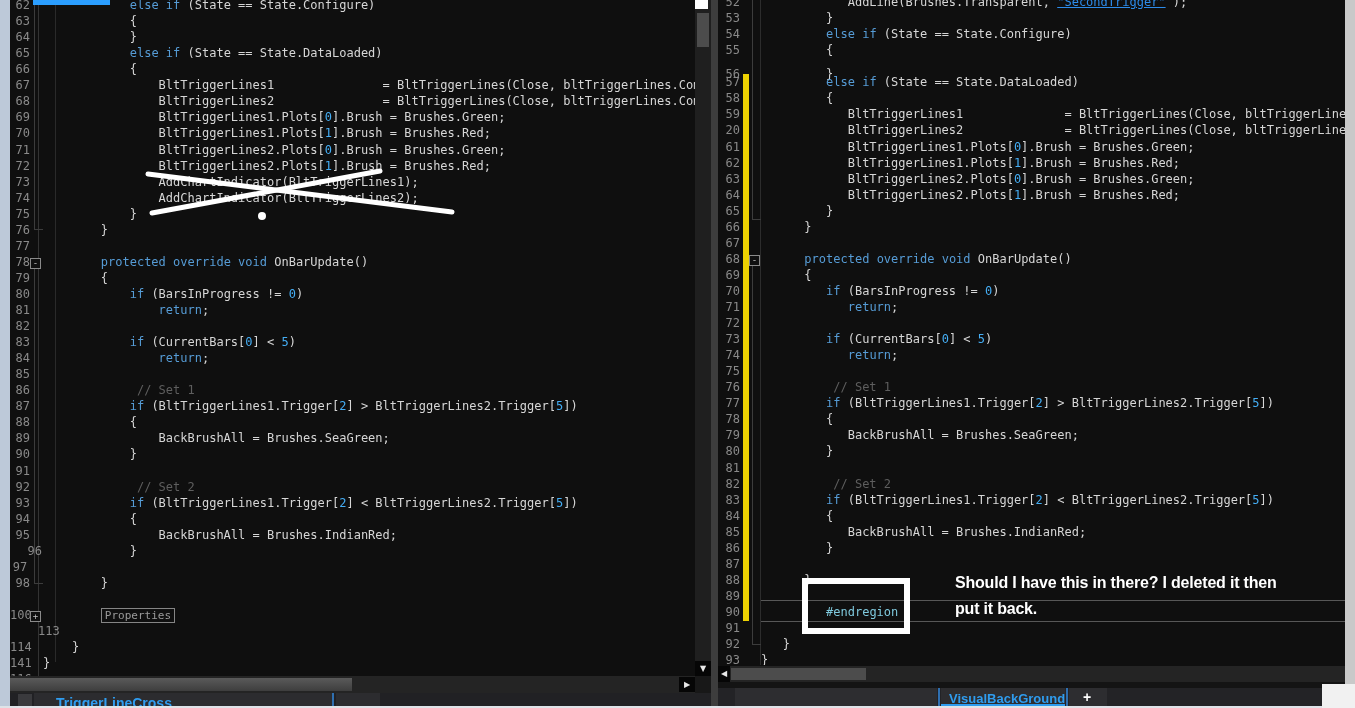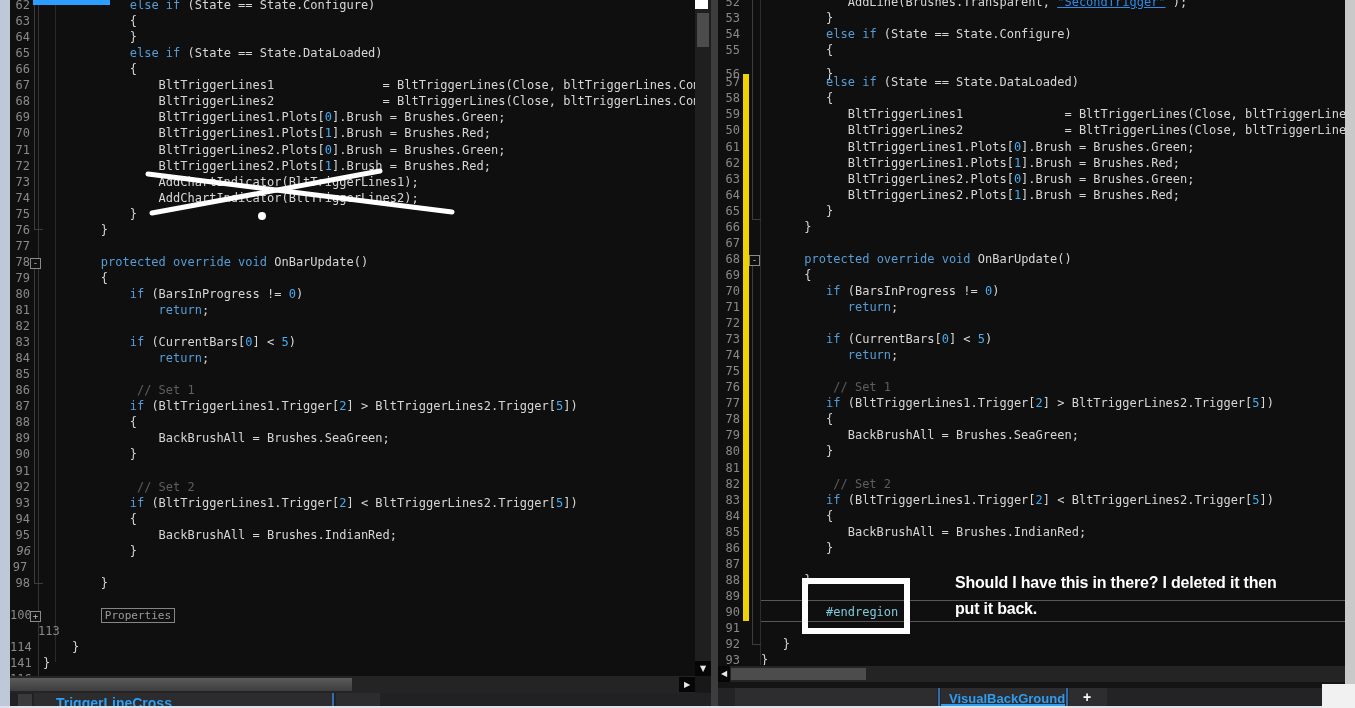--- a/index.html
+++ b/index.html
@@ -79,21 +79,21 @@
       <div class="code-row" style="top: 382.2px;"><span class="lnum" style="left: 0px; width: 20px;">86</span><span class="codetext" style="left: 33px;"><span class="sc">             // Set 1</span></span></div>
       <div class="code-row" style="top: 398.3px;"><span class="lnum" style="left: 0px; width: 20px;">87</span><span class="codetext" style="left: 33px;"><span class="sp">            </span><span class="sk">if</span><span class="sp"> (BltTriggerLines1.Trigger[</span><span class="sn">2</span><span class="sp">] &gt; BltTriggerLines2.Trigger[</span><span class="sn">5</span><span class="sp">])</span></span></div>
       <div class="code-row" style="top: 414.3px;"><span class="lnum" style="left: 0px; width: 20px;">88</span><span class="codetext" style="left: 33px;"><span class="sp">            {</span></span></div>
       <div class="code-row" style="top: 430.4px;"><span class="lnum" style="left: 0px; width: 20px;">89</span><span class="codetext" style="left: 33px;"><span class="sp">                BackBrushAll = Brushes.SeaGreen;</span></span></div>
       <div class="code-row" style="top: 446.4px;"><span class="lnum" style="left: 0px; width: 20px;">90</span><span class="codetext" style="left: 33px;"><span class="sp">            }</span></span></div>
       <div class="code-row" style="top: 462.5px;"><span class="lnum" style="left: 0px; width: 20px;">91</span><span class="codetext" style="left: 33px;"></span></div>
       <div class="code-row" style="top: 478.5px;"><span class="lnum" style="left: 0px; width: 20px;">92</span><span class="codetext" style="left: 33px;"><span class="sc">             // Set 2</span></span></div>
       <div class="code-row" style="top: 494.6px;"><span class="lnum" style="left: 0px; width: 20px;">93</span><span class="codetext" style="left: 33px;"><span class="sp">            </span><span class="sk">if</span><span class="sp"> (BltTriggerLines1.Trigger[</span><span class="sn">2</span><span class="sp">] &lt; BltTriggerLines2.Trigger[</span><span class="sn">5</span><span class="sp">])</span></span></div>
       <div class="code-row" style="top: 510.6px;"><span class="lnum" style="left: 0px; width: 20px;">94</span><span class="codetext" style="left: 33px;"><span class="sp">            {</span></span></div>
       <div class="code-row" style="top: 526.6px;"><span class="lnum" style="left: 0px; width: 20px;">95</span><span class="codetext" style="left: 33px;"><span class="sp">                BackBrushAll = Brushes.IndianRed;</span></span></div>
-      <div class="code-row" style="top: 542.7px;"><span class="lnum" style="left: 1px; width: 20px; font-style: italic;">96</span><span class="codetext" style="left: 33px;"><span class="sp">            }</span></span></div>
+      <div class="code-row" style="top: 542.7px;"><span class="lnum" style="left: 12px; width: 20px;">96</span><span class="codetext" style="left: 33px;"><span class="sp">            }</span></span></div>
       <div class="code-row" style="top: 558.8px;"><span class="lnum" style="left: 0px; width: 20px; text-align: center;">97</span><span class="codetext" style="left: 33px;"></span></div>
       <div class="code-row" style="top: 574.8px;"><span class="lnum" style="left: 0px; width: 20px;">98</span><span class="codetext" style="left: 33px;"><span class="sp">        }</span></span></div>
       <div class="code-row" style="top: 606.9px;"><span class="lnum" style="left: 0px; width: 20px;">100</span><span class="foldbox" style="left: 20px; top: 4px;">+</span><span class="codetext" style="left: 33px;"><span class="sp">        </span><span class="sb">Properties</span></span></div>
       <div class="code-row" style="top: 623px;"><span class="lnum" style="left: 0px; width: 16px; padding-left: 28px;">113</span><span class="codetext" style="left: 33px;"></span></div>
       <div class="code-row" style="top: 639px;"><span class="lnum" style="left: 0px; width: 20px;">114</span><span class="codetext" style="left: 33px;"><span class="sp">    }</span></span></div>
       <div class="code-row" style="top: 655.1px;"><span class="lnum" style="left: 0px; width: 20px;">141</span><span class="codetext" style="left: 33px;"><span class="sp">}</span></span></div>
       <div class="code-row" style="top: 671.1px;"><span class="lnum" style="left: 0px; width: 20px;">116</span><span class="codetext" style="left: 33px;"></span></div>
     </div>
 
   <div class="sb-track" style="left:695px;top:0;width:16px;height:676px;background:#1f1f1f;"></div>
@@ -124,21 +124,21 @@
     <div class="fg" style="left:34px;top:265px;width:1px;height:379px;"></div>
     <div class="fg" style="left:34px;top:644px;width:9px;height:1px;"></div>
   <div class="code-row" style="top: -6px;"><span class="lnum" style="left: 0px; width: 22px;">52</span><span class="codetext" style="left: 43px;"><span class="sp">            AddLine(Brushes.Transparent, </span><span class="sl">"SecondTrigger"</span><span class="sp"> );</span></span></div>
       <div class="code-row" style="top: 10.1px;"><span class="lnum" style="left: 0px; width: 22px;">53</span><span class="codetext" style="left: 43px;"><span class="sp">         }</span></span></div>
       <div class="code-row" style="top: 26.1px;"><span class="lnum" style="left: 0px; width: 22px;">54</span><span class="codetext" style="left: 43px;"><span class="sp">         </span><span class="sk">else if</span><span class="sp"> (State == State.Configure)</span></span></div>
       <div class="code-row" style="top: 42.2px;"><span class="lnum" style="left: 0px; width: 22px;">55</span><span class="codetext" style="left: 43px;"><span class="sp">         {</span></span></div>
       <div class="code-row" style="top: 66px;"><span class="lnum" style="left: 0px; width: 22px;">56</span><span class="codetext" style="left: 43px;"><span class="sp">         }</span></span></div>
       <div class="code-row" style="top: 74.3px;"><div class="ybar" style="left: 25px;"></div><span class="lnum" style="left: 0px; width: 22px;">57</span><span class="codetext" style="left: 43px;"><span class="sp">         </span><span class="sk">else if</span><span class="sp"> (State == State.DataLoaded)</span></span></div>
       <div class="code-row" style="top: 90.3px;"><div class="ybar" style="left: 25px;"></div><span class="lnum" style="left: 0px; width: 22px;">58</span><span class="codetext" style="left: 43px;"><span class="sp">         {</span></span></div>
       <div class="code-row" style="top: 106.4px;"><div class="ybar" style="left: 25px;"></div><span class="lnum" style="left: 0px; width: 22px;">59</span><span class="codetext" style="left: 43px;"><span class="sp">            BltTriggerLines1              = BltTriggerLines(Close, bltTriggerLines.CommonTriggers);</span></span></div>
-      <div class="code-row" style="top: 122.4px;"><div class="ybar" style="left: 25px;"></div><span class="lnum" style="left: 0px; width: 22px;">50</span><span class="codetext" style="left: 43px;"><span class="sp">            BltTriggerLines2              = BltTriggerLines(Close, bltTriggerLines.CommonTriggers);</span></span></div>
+      <div class="code-row" style="top: 122.4px;"><div class="ybar" style="left: 25px;"></div><span class="lnum" style="left: 0px; width: 22px;">20</span><span class="codetext" style="left: 43px;"><span class="sp">            BltTriggerLines2              = BltTriggerLines(Close, bltTriggerLines.CommonTriggers);</span></span></div>
       <div class="code-row" style="top: 138.5px;"><div class="ybar" style="left: 25px;"></div><span class="lnum" style="left: 0px; width: 22px;">61</span><span class="codetext" style="left: 43px;"><span class="sp">            BltTriggerLines1.Plots[</span><span class="sn">0</span><span class="sp">].Brush = Brushes.Green;</span></span></div>
       <div class="code-row" style="top: 154.5px;"><div class="ybar" style="left: 25px;"></div><span class="lnum" style="left: 0px; width: 22px;">62</span><span class="codetext" style="left: 43px;"><span class="sp">            BltTriggerLines1.Plots[</span><span class="sn">1</span><span class="sp">].Brush = Brushes.Red;</span></span></div>
       <div class="code-row" style="top: 170.6px;"><div class="ybar" style="left: 25px;"></div><span class="lnum" style="left: 0px; width: 22px;">63</span><span class="codetext" style="left: 43px;"><span class="sp">            BltTriggerLines2.Plots[</span><span class="sn">0</span><span class="sp">].Brush = Brushes.Green;</span></span></div>
       <div class="code-row" style="top: 186.6px;"><div class="ybar" style="left: 25px;"></div><span class="lnum" style="left: 0px; width: 22px;">64</span><span class="codetext" style="left: 43px;"><span class="sp">            BltTriggerLines2.Plots[</span><span class="sn">1</span><span class="sp">].Brush = Brushes.Red;</span></span></div>
       <div class="code-row" style="top: 202.7px;"><div class="ybar" style="left: 25px;"></div><span class="lnum" style="left: 0px; width: 22px;">65</span><span class="codetext" style="left: 43px;"><span class="sp">         }</span></span></div>
       <div class="code-row" style="top: 218.7px;"><div class="ybar" style="left: 25px;"></div><span class="lnum" style="left: 0px; width: 22px;">66</span><span class="codetext" style="left: 43px;"><span class="sp">      }</span></span></div>
       <div class="code-row" style="top: 234.8px;"><div class="ybar" style="left: 25px;"></div><span class="lnum" style="left: 0px; width: 22px;">67</span><span class="codetext" style="left: 43px;"></span></div>
       <div class="code-row" style="top: 250.8px;"><div class="ybar" style="left: 25px;"></div><span class="lnum" style="left: 0px; width: 22px;">68</span><span class="foldbox" style="left: 31px; top: 4px;">-</span><span class="codetext" style="left: 43px;"><span class="sp">      </span><span class="sk">protected</span><span class="sp"> </span><span class="sk">override</span><span class="sp"> </span><span class="sk">void</span><span class="sp"> OnBarUpdate()</span></span></div>
       <div class="code-row" style="top: 266.9px;"><div class="ybar" style="left: 25px;"></div><span class="lnum" style="left: 0px; width: 22px;">69</span><span class="codetext" style="left: 43px;"><span class="sp">      {</span></span></div>
       <div class="code-row" style="top: 282.9px;"><div class="ybar" style="left: 25px;"></div><span class="lnum" style="left: 0px; width: 22px;">70</span><span class="codetext" style="left: 43px;"><span class="sp">         </span><span class="sk">if</span><span class="sp"> (BarsInProgress != </span><span class="sn">0</span><span class="sp">)</span></span></div>

